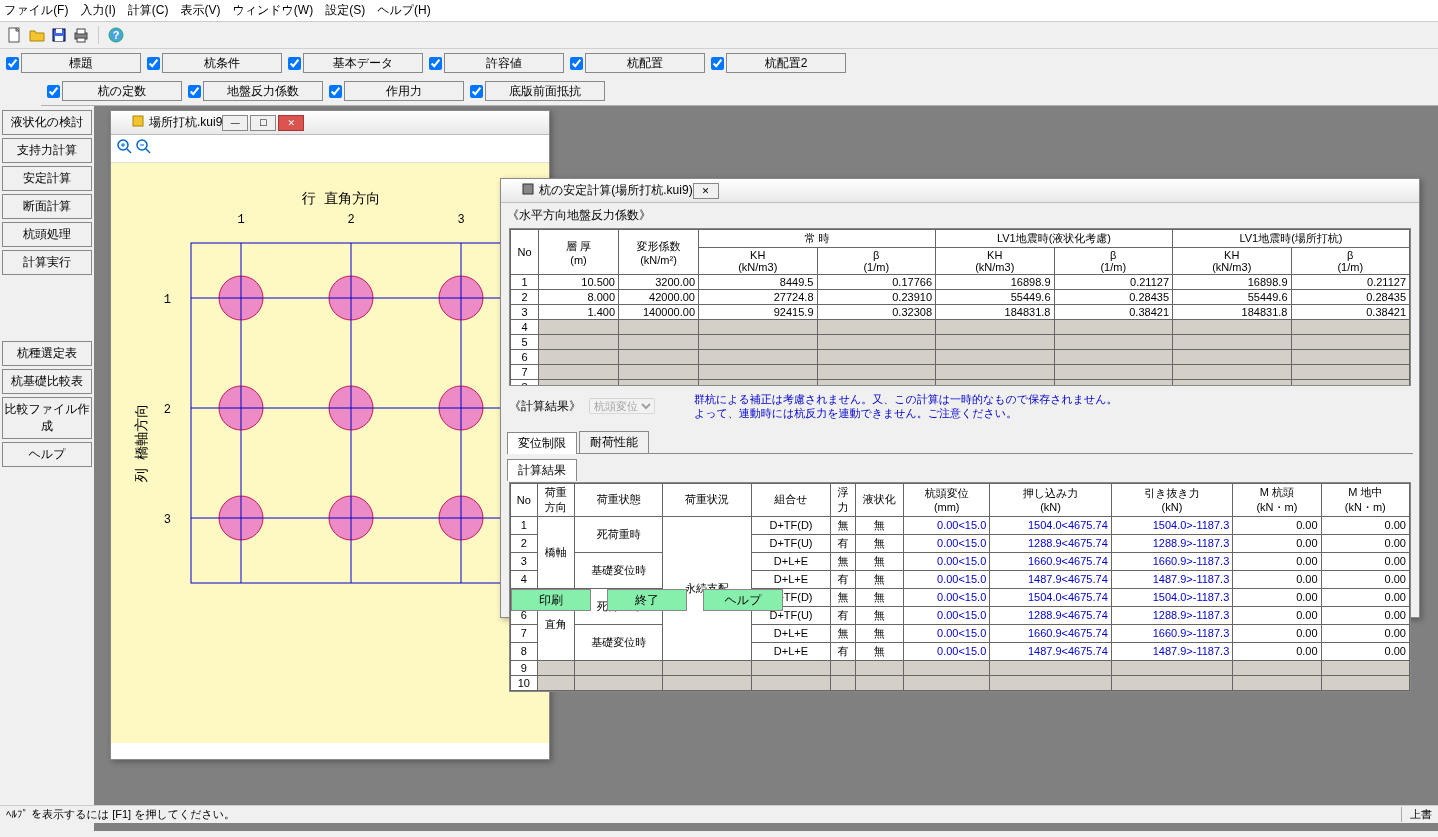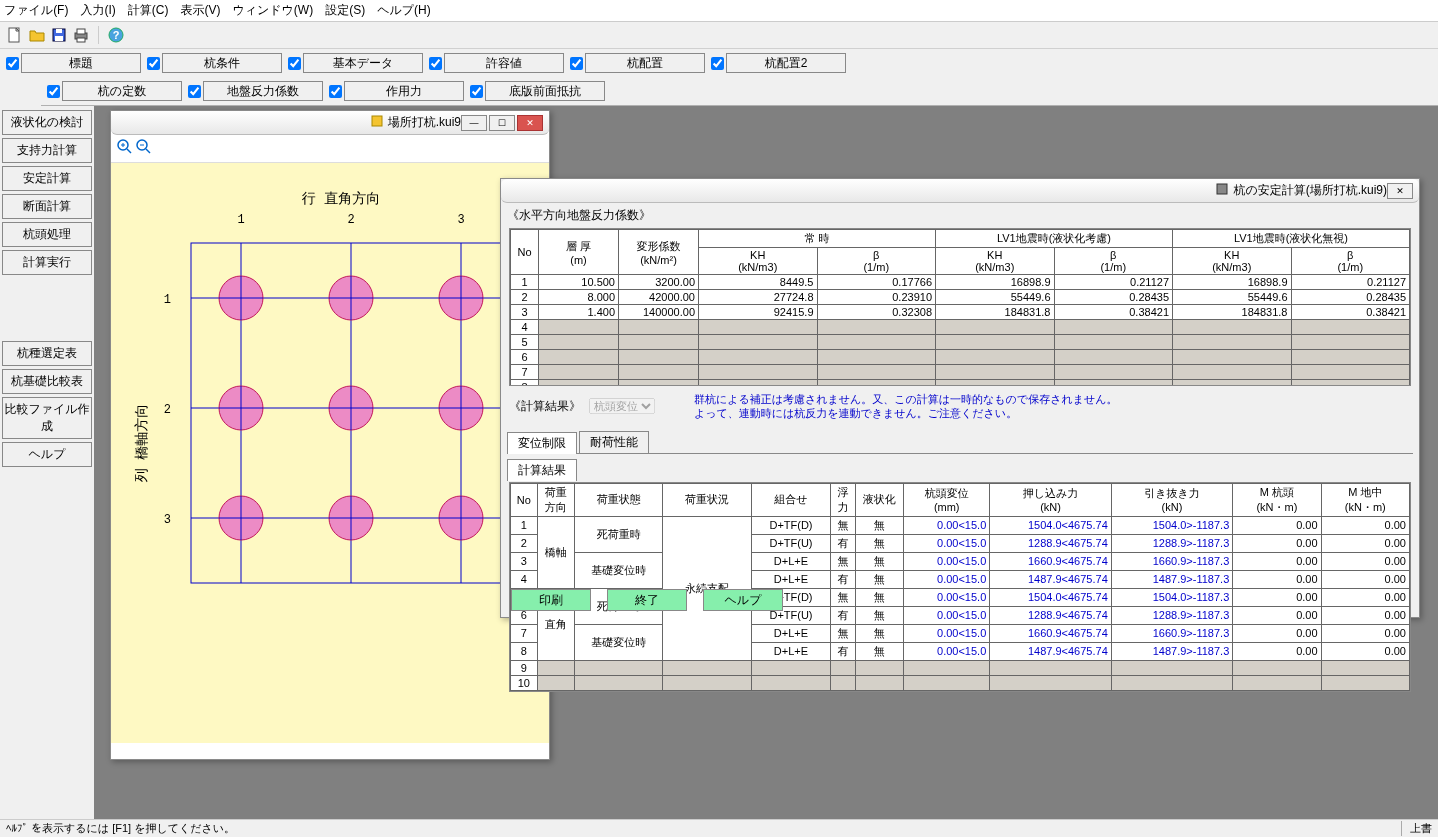--- a/index.html
+++ b/index.html
@@ -90,26 +90,25 @@
     .side-gap { height: 60px; }
     .child-window {
       position: absolute;
       background: #fff;
       border: 1px solid #8a8a8a;
       box-shadow: 2px 2px 6px rgba(0,0,0,0.3);
     }
     .child-titlebar {
       background: linear-gradient(#fff,#e8e8e8);
       border-bottom: 1px solid #bbb;
-      padding: 3px 6px;
+      padding: 3px 20px;
       display: flex;
       align-items: center;
-      justify-content: flex-end;
+      justify-content: flex-start;
       font-size: 12px;
-      border-radius: 6px;
     }
     .title-left { display: flex; align-items: center; gap: 4px; }
     .win-btns { display: flex; gap: 2px; }
     .win-btn {
       width: 26px; height: 16px;
       border: 1px solid #888;
       background: #f0f0f0;
       font-size: 9px;
       text-align: center;
       line-height: 14px;
@@ -191,21 +190,21 @@
       width: 80px;
       height: 22px;
       border: 1px solid #888;
       background: #86efac;
       cursor: pointer;
       text-align:center;
       line-height:20px;
     }
     .statusbar {
       position: absolute;
-      bottom: 0;
+      bottom: 14px;
       left: 0;
       right: 0;
       height: 18px;
       background: #f0f0f0;
       border-top: 1px solid #ccc;
       display: flex;
       justify-content: space-between;
       padding: 1px 6px;
       font-size: 11px;
     }
@@ -456,21 +455,21 @@
           </colgroup>
       <tbody>
             <tr>
         <th rowspan="2">No</th>
         <th rowspan="2" style="white-space:pre-line">層 厚
 (m)</th>
         <th rowspan="2" style="white-space:pre-line">変形係数
 (kN/m²)</th>
         <th colspan="2">常  時</th>
         <th colspan="2">LV1地震時(液状化考慮)</th>
-        <th colspan="2">LV1地震時(液状化無視)</th>
+        <th colspan="2">LV1地震時(場所打杭)</th>
       </tr>
       <tr>
         <th style="white-space:pre-line">KH
 (kN/m3)</th>
               <th style="white-space:pre-line">β
 (1/m)</th>
         <th style="white-space:pre-line">KH
 (kN/m3)</th>
               <th style="white-space:pre-line">β
 (1/m)</th>

